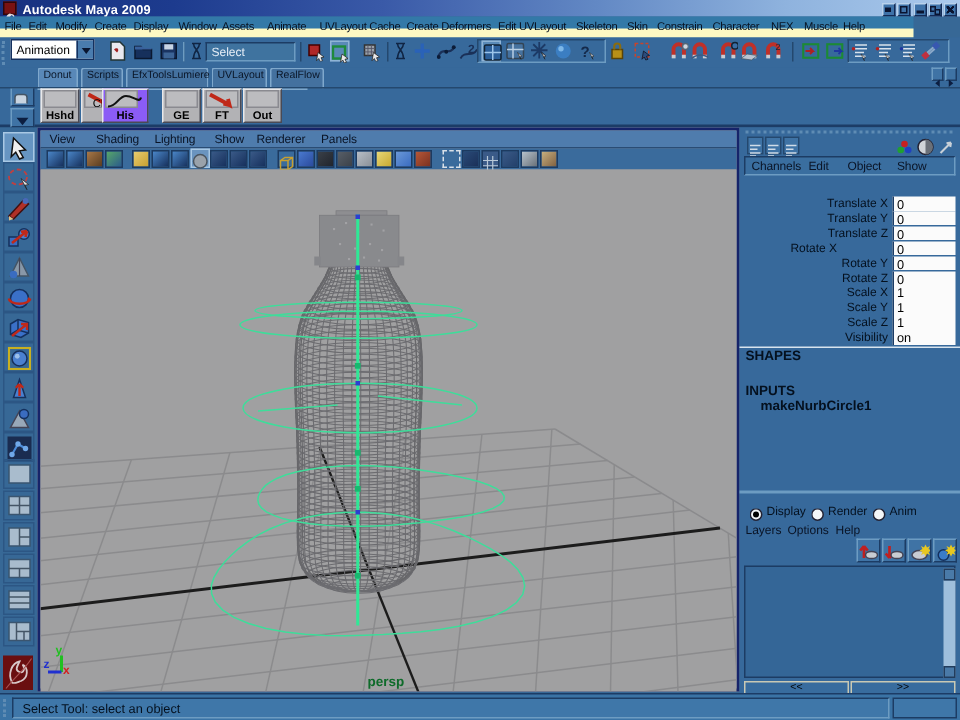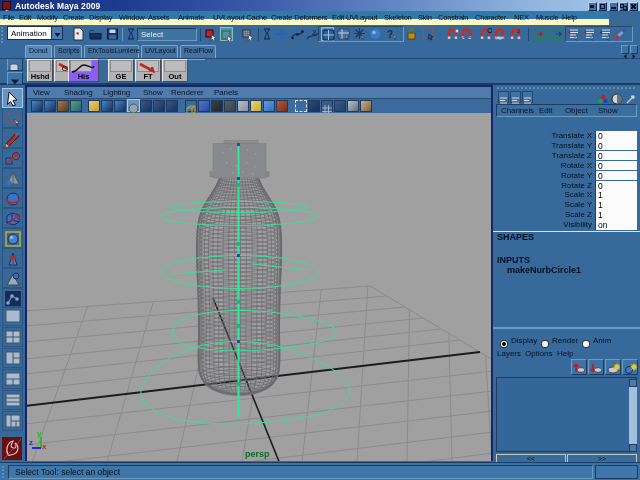--- a/index.html
+++ b/index.html
@@ -585,21 +585,21 @@
         <div class="t" style="left:2px;top:0px;font-size:8.5px;color:#000">0</div>
       </div>
 <div class="t" style="left:0px;top:55.9px;width:99px;text-align:right;font-size:8px;color:#04101e">Translate Y</div>
 <div class="abs" style="left:102px;top:55.9px;width:42px;height:9.5px;background:#fbfbfb;border-left:1px solid #1c3c64">
         <div class="t" style="left:2px;top:0px;font-size:8.5px;color:#000">0</div>
       </div>
 <div class="t" style="left:0px;top:65.8px;width:99px;text-align:right;font-size:8px;color:#04101e">Translate Z</div>
 <div class="abs" style="left:102px;top:65.8px;width:42px;height:9.5px;background:#fbfbfb;border-left:1px solid #1c3c64">
         <div class="t" style="left:2px;top:0px;font-size:8.5px;color:#000">0</div>
       </div>
-<div class="t" style="left:0px;top:75.7px;width:99px;text-align:right;font-size:8px;color:#04101e">Rotate X</div>
+<div class="t" style="left:0px;top:75.7px;width:99px;text-align:center;font-size:8px;color:#04101e">Rotate X</div>
 <div class="abs" style="left:102px;top:75.7px;width:42px;height:9.5px;background:#fbfbfb;border-left:1px solid #1c3c64">
         <div class="t" style="left:2px;top:0px;font-size:8.5px;color:#000">0</div>
       </div>
 <div class="t" style="left:0px;top:85.6px;width:99px;text-align:right;font-size:8px;color:#04101e">Rotate Y</div>
 <div class="abs" style="left:102px;top:85.6px;width:42px;height:9.5px;background:#fbfbfb;border-left:1px solid #1c3c64">
         <div class="t" style="left:2px;top:0px;font-size:8.5px;color:#000">0</div>
       </div>
 <div class="t" style="left:0px;top:95.5px;width:99px;text-align:right;font-size:8px;color:#04101e">Rotate Z</div>
 <div class="abs" style="left:102px;top:95.5px;width:42px;height:9.5px;background:#fbfbfb;border-left:1px solid #1c3c64">
         <div class="t" style="left:2px;top:0px;font-size:8.5px;color:#000">0</div>

